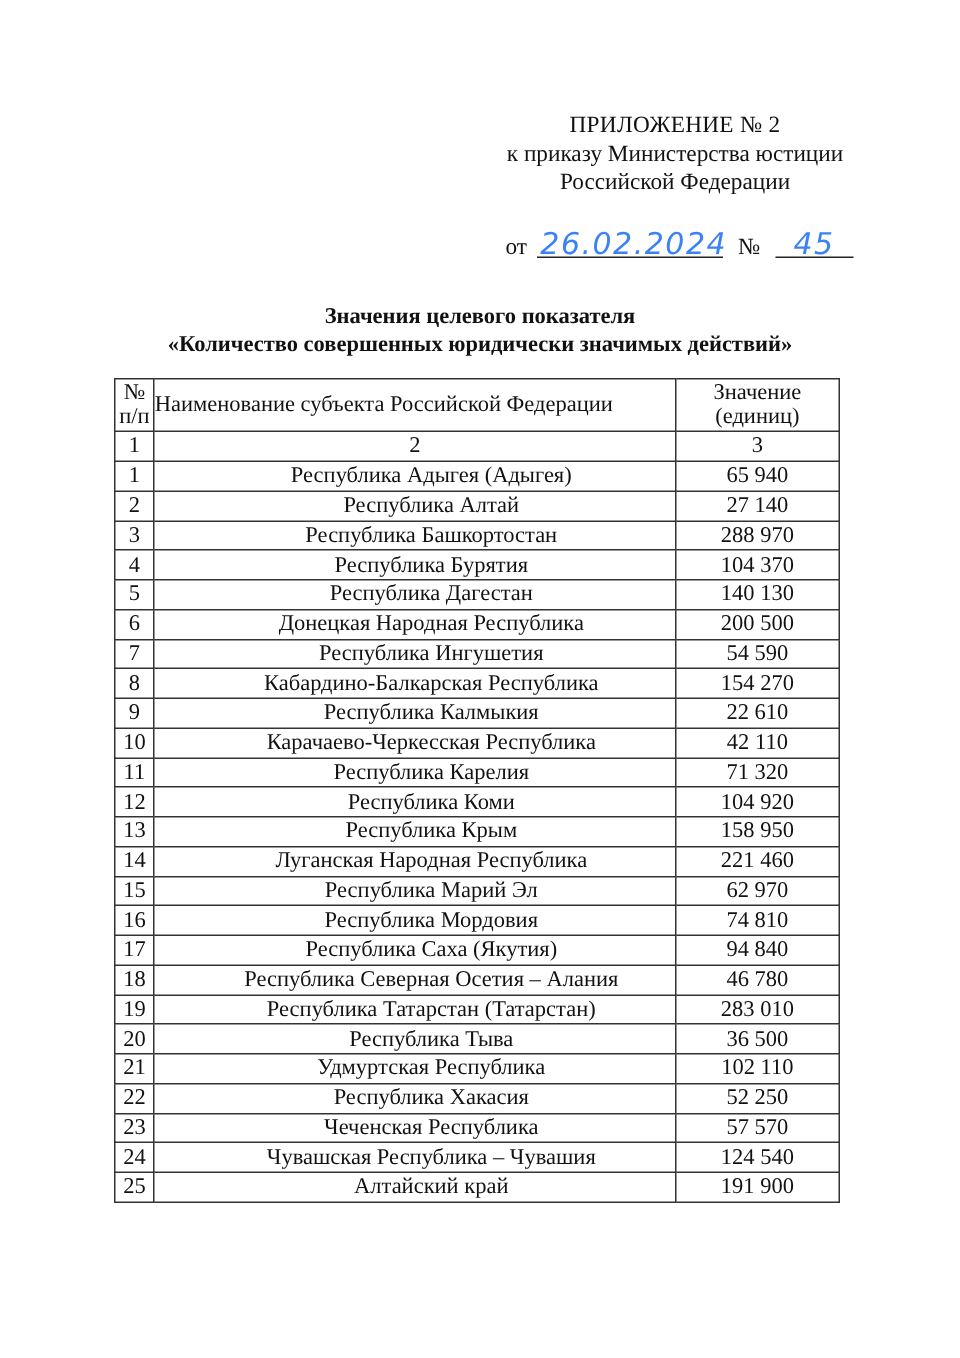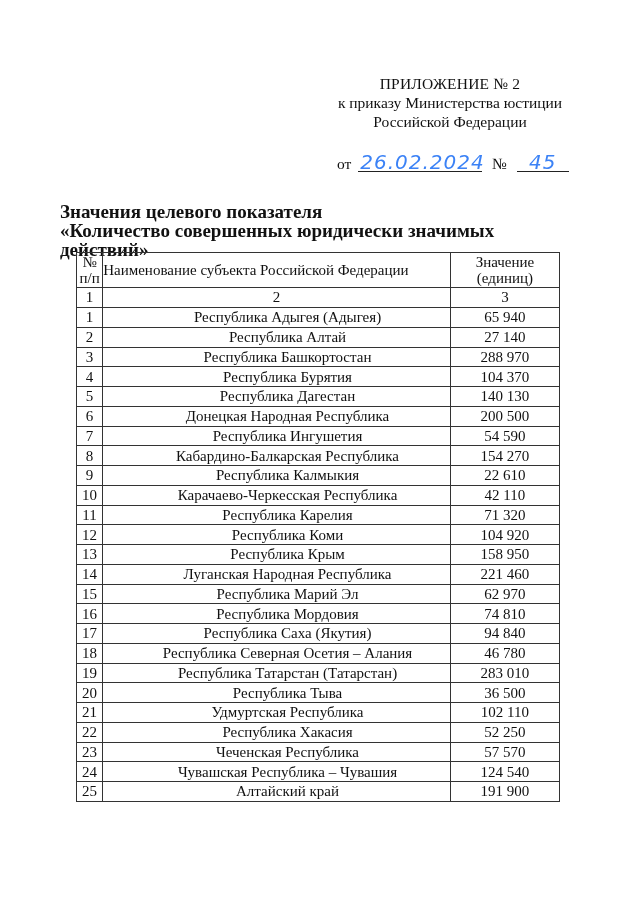--- a/index.html
+++ b/index.html
@@ -45,22 +45,23 @@
       color: #3b82f6;
     }
     .order-line .date { width: 120px; text-align: center; margin-left: 3px; }
     .order-line .num { width: 48px; text-align: center; margin-left: 6px; margin-top: 24px; }
     .order-line .sign { margin-left: 6px; }
     .heading {
       position: absolute;
       left: 60px;
       width: 520px;
       top: 202px;
+      text-align: center;
       font-weight: bold;
-      font-size: 19px;
+      font-size: 15px;
       line-height: 19px;
     }
     table.data {
       position: absolute;
       left: 76px;
       top: 252px;
       width: 484px;
       border-collapse: collapse;
       font-size: 15px;
     }

